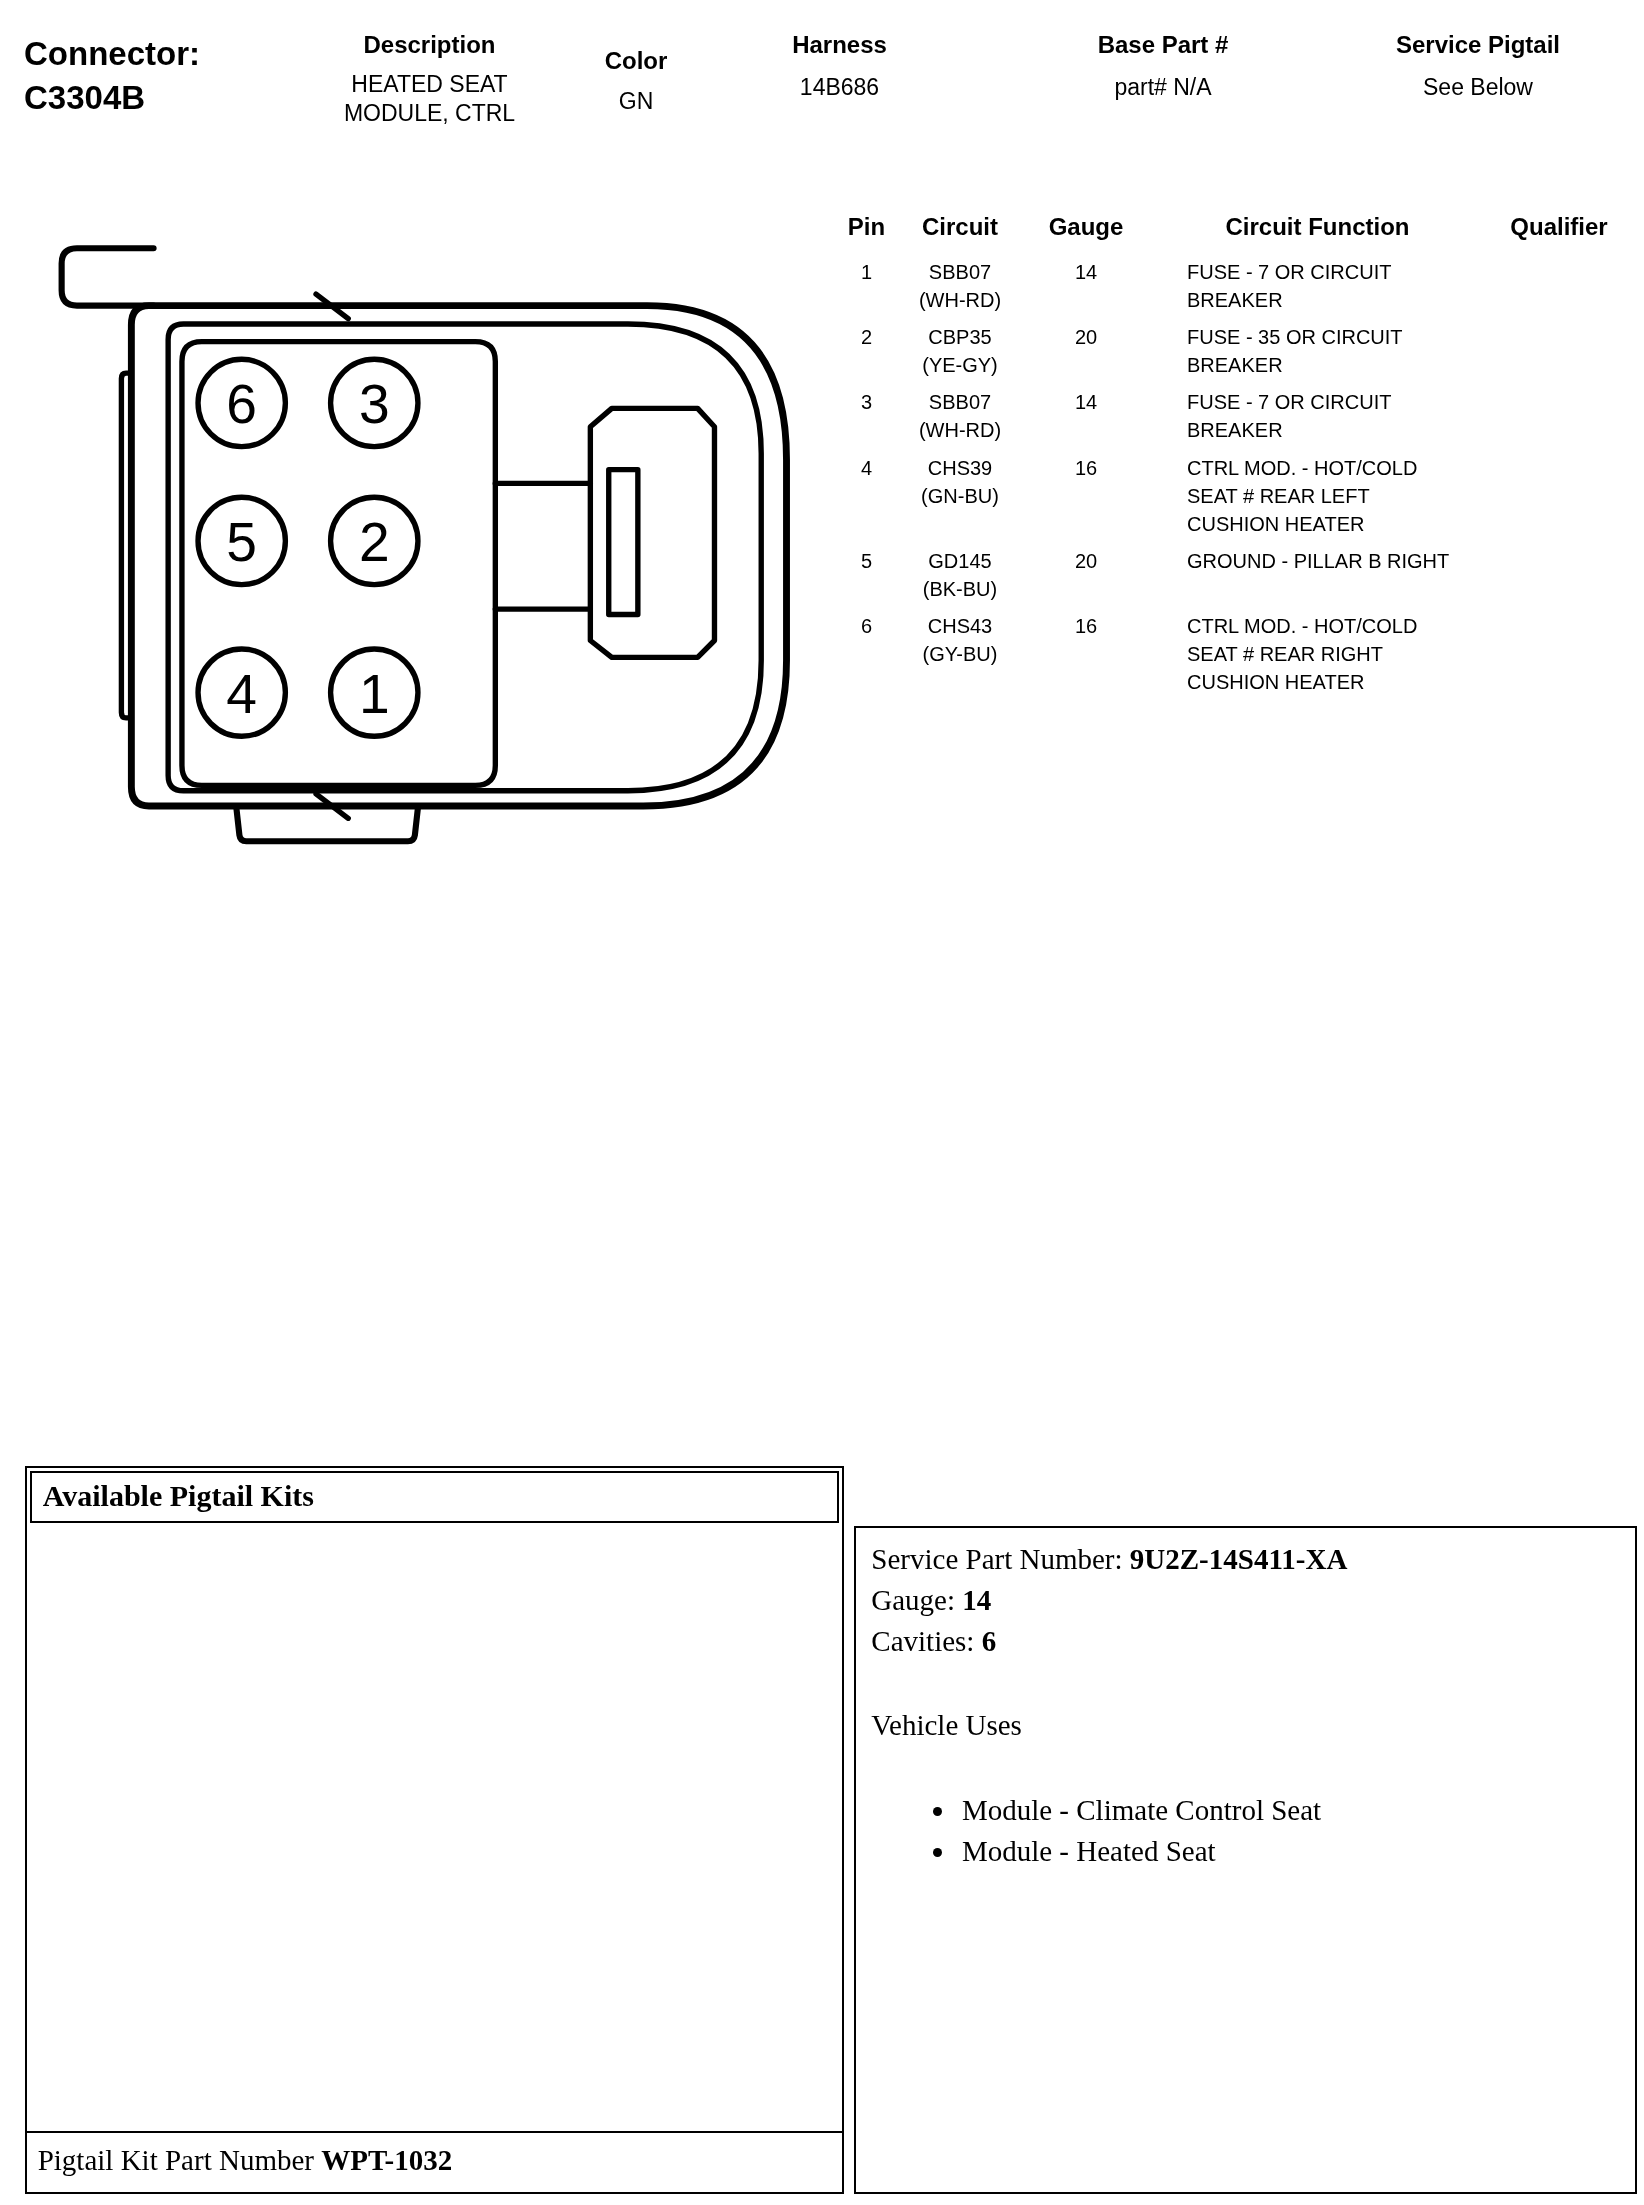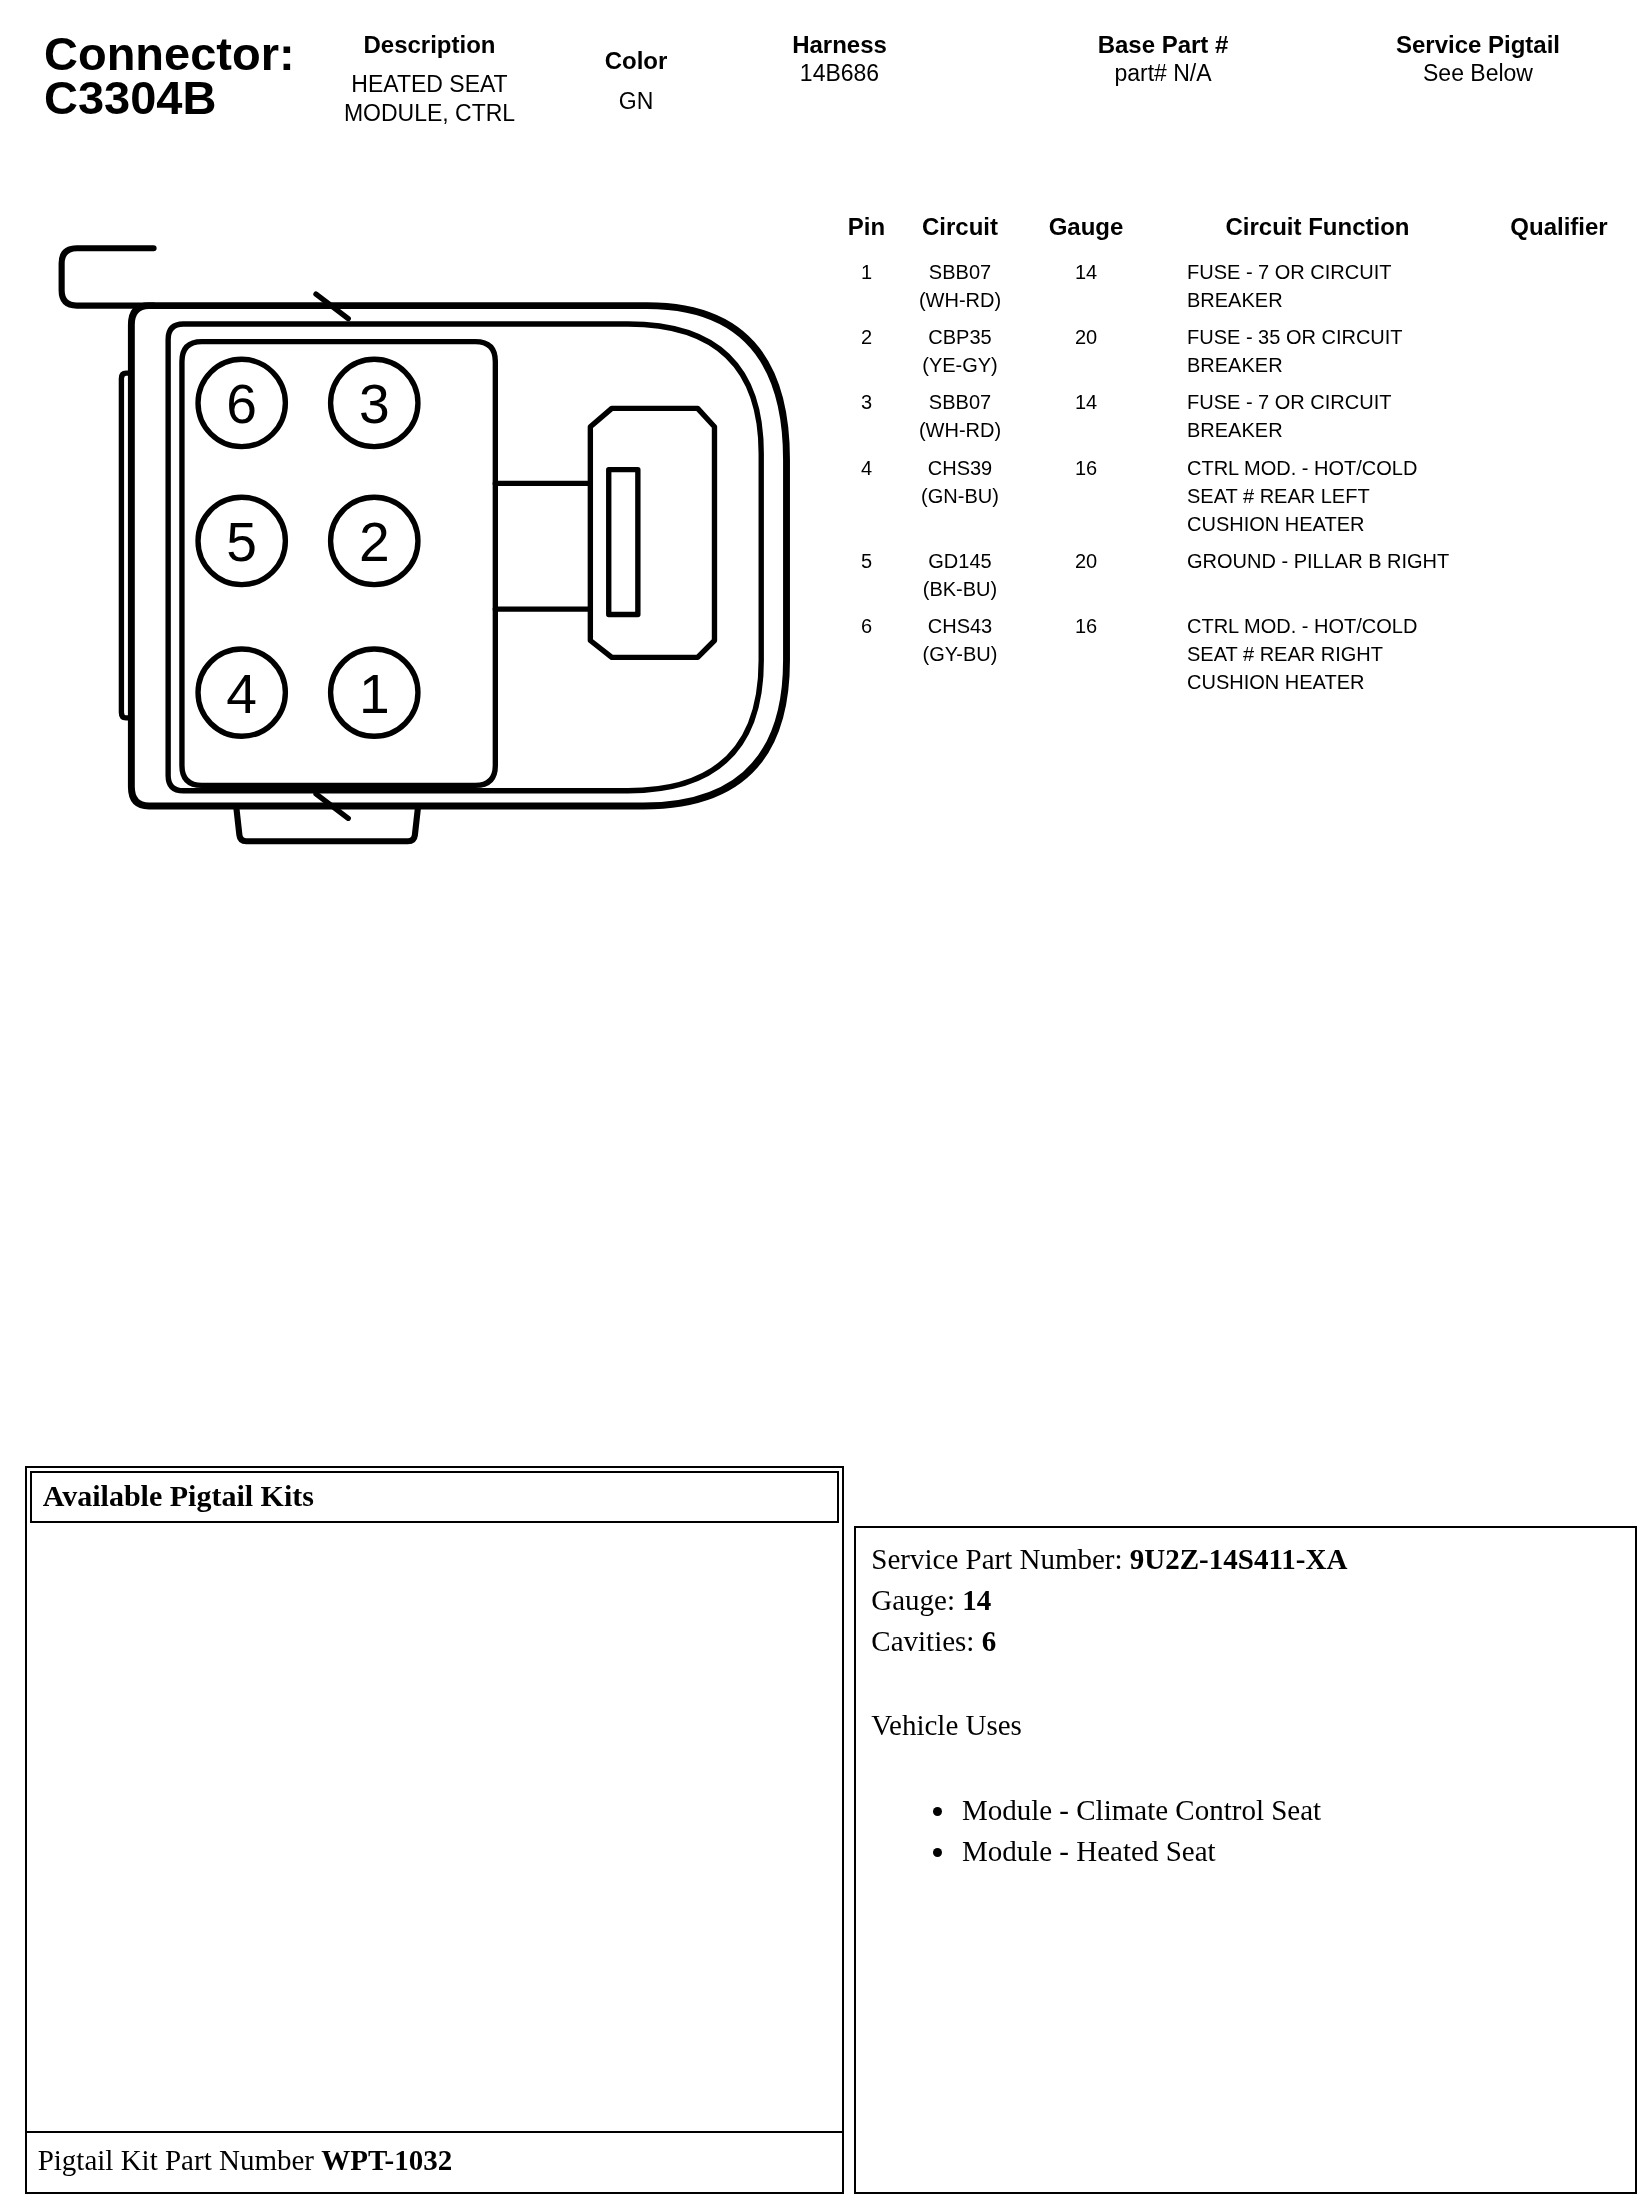--- a/index.html
+++ b/index.html
@@ -1,23 +1,23 @@
 <!DOCTYPE html>
 <html style="font-size:12.3px"><head>
 <meta charset="utf-8">
 <style>
   * { margin:0; padding:0; box-sizing:border-box; }
   html,body { width:1644px; height:2205px; background:#ffffff; overflow:hidden; }
   body { position:relative; font-family:"Liberation Sans", sans-serif; color:#000; }
 
   
-  .connector-title { position:absolute; left:44px; top:32px; font-size:47px; font-weight:bold; line-height:44px; }
+  .connector-title { position:absolute; left:24px; top:32px; font-size:33px; font-weight:bold; line-height:44px; }
   .hcol { position:absolute; top:31px; text-align:center; }
   .hcol .lbl { font-weight:bold; font-size:24px; }
-  .hcol .val { font-size:23px; margin-top:0; white-space:pre-line; line-height:29px; }
+  .hcol .val { font-size:23px; margin-top:14px; white-space:pre-line; line-height:29px; }
   .hcol-desc { left:284px; width:291px; }
   .hcol-desc .val { margin-top:10.7px; }
   .hcol-color { left:571px; width:130px; top:47px;text-align:center; }
   .hcol-color .val { margin-top:12.3px; }
   .hcol-harness { left:736px; width:207px; }
   .hcol-base { left:1054px; width:218px; }
   .hcol-pigtail { left:1361px; width:234px; }
 
   
   .pt-grid { display:grid; grid-template-columns:61px 126px 126px 337px 146px; }

